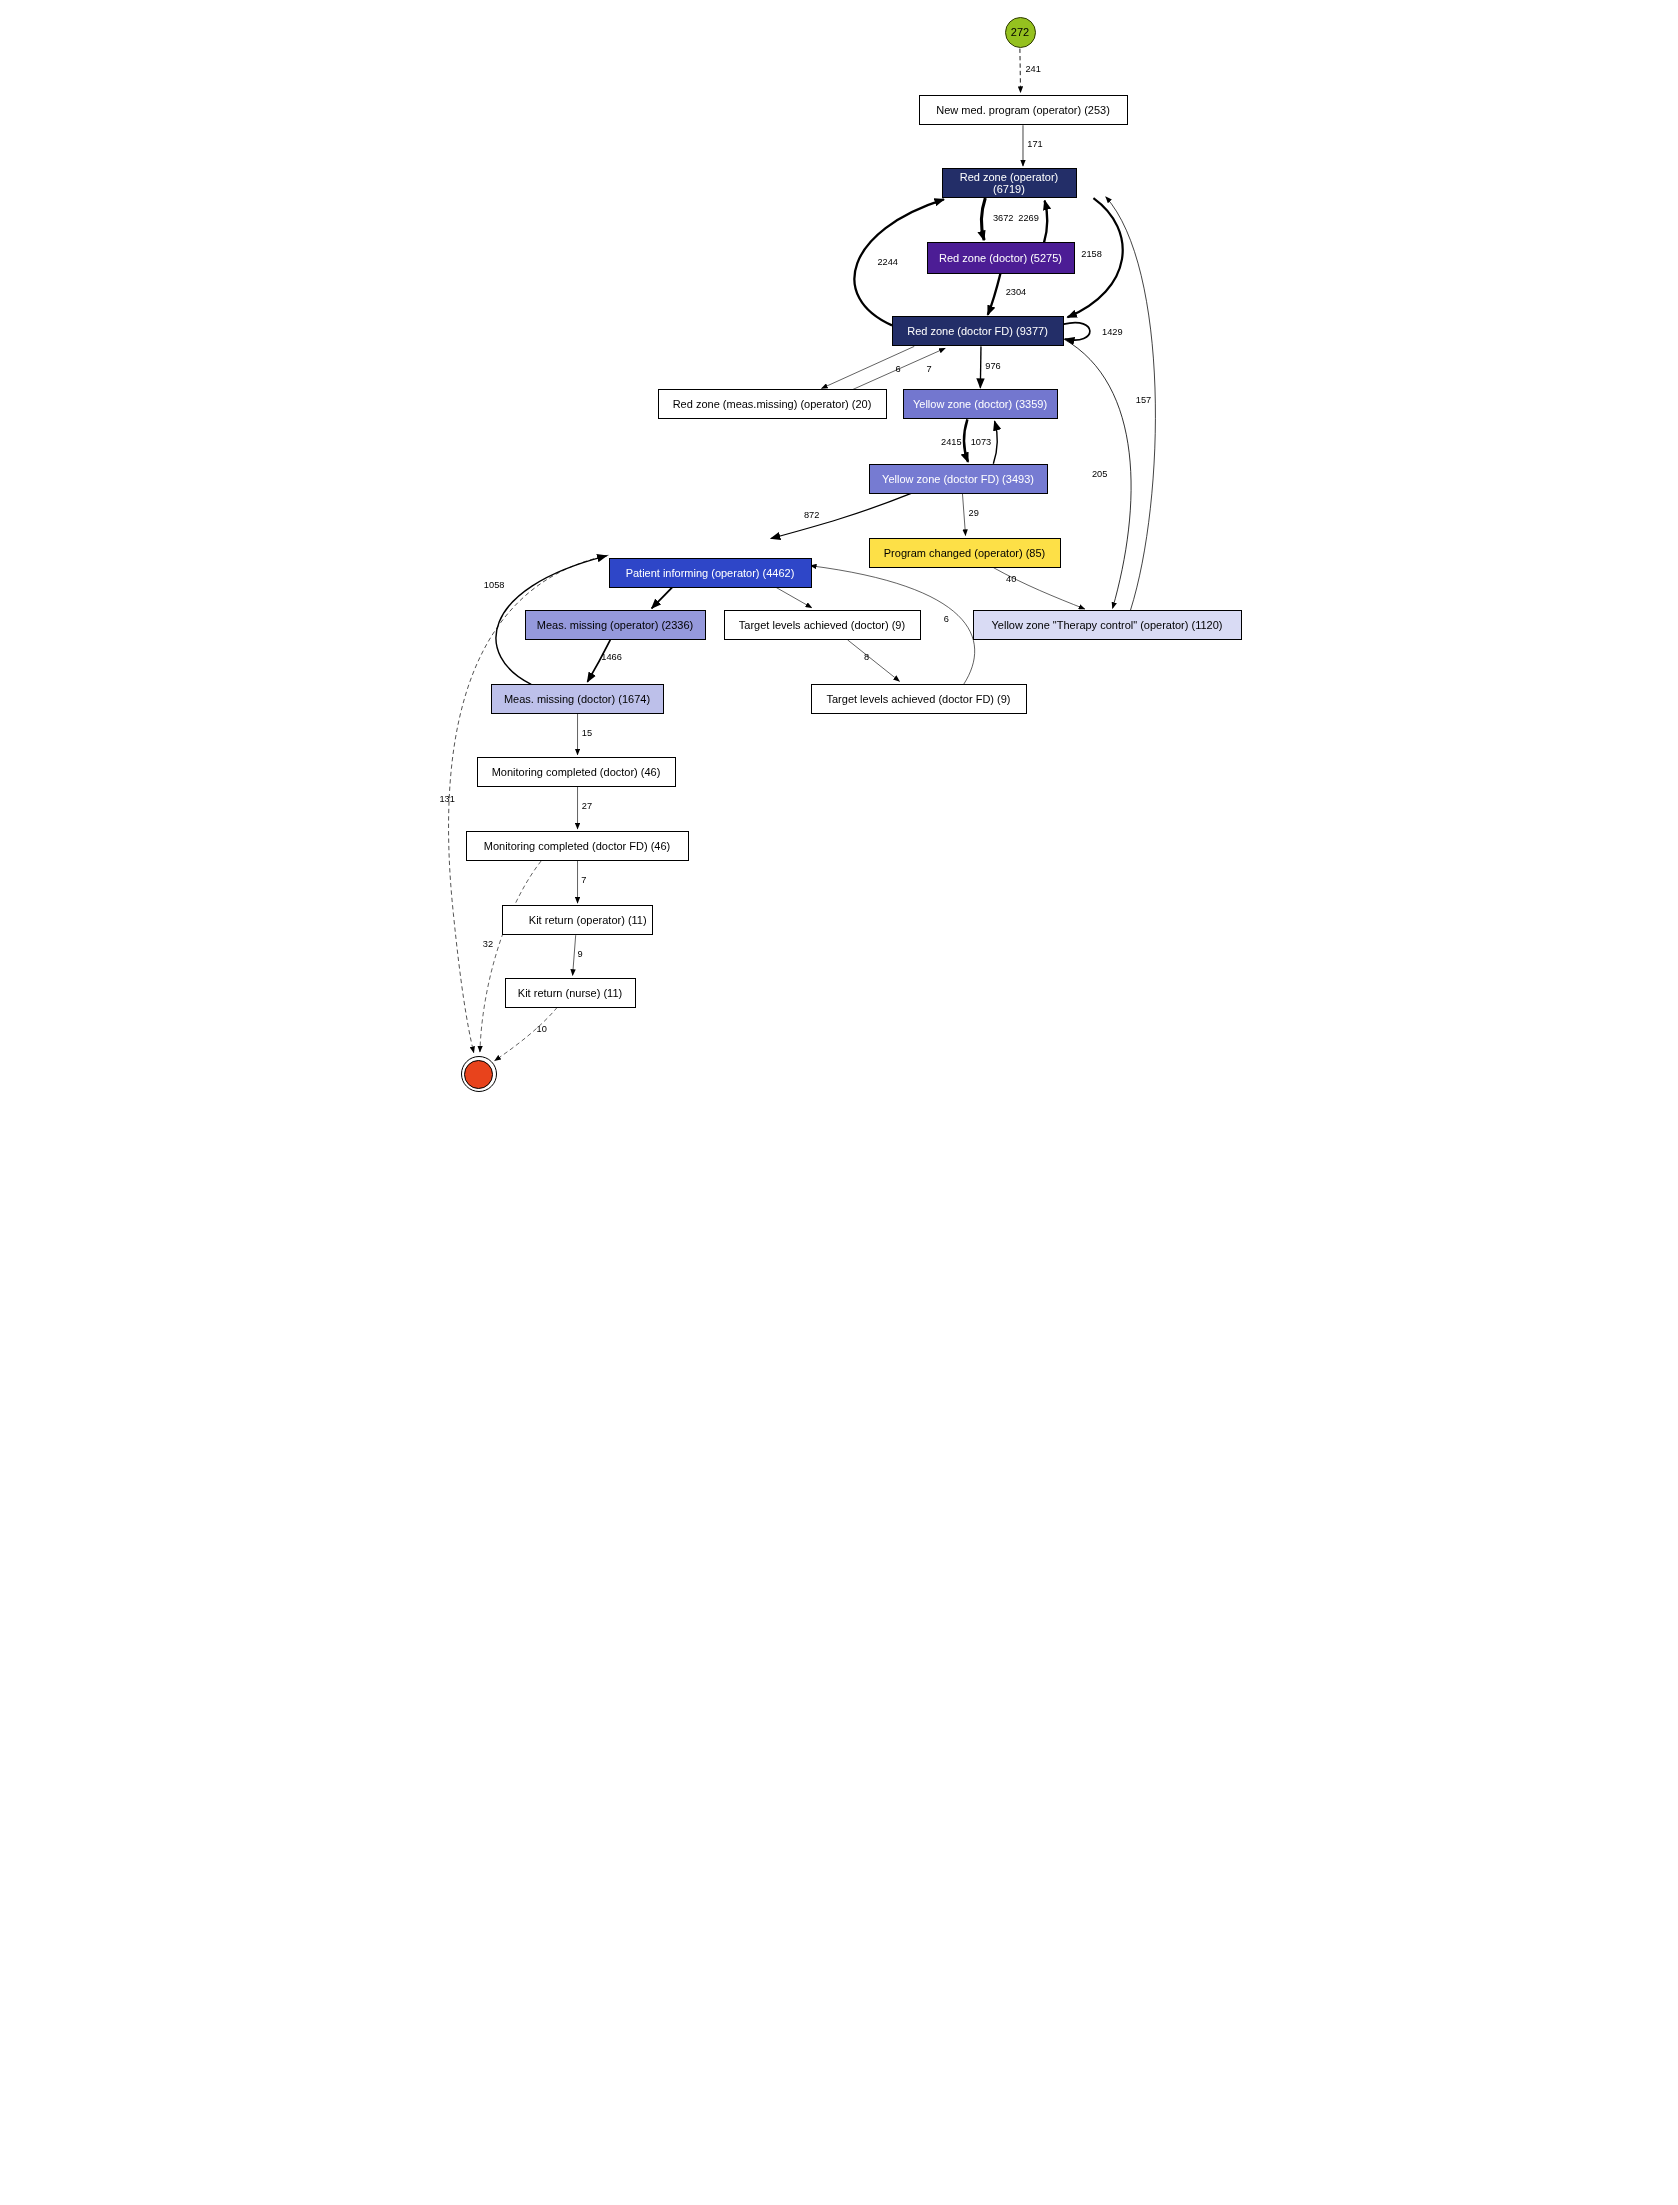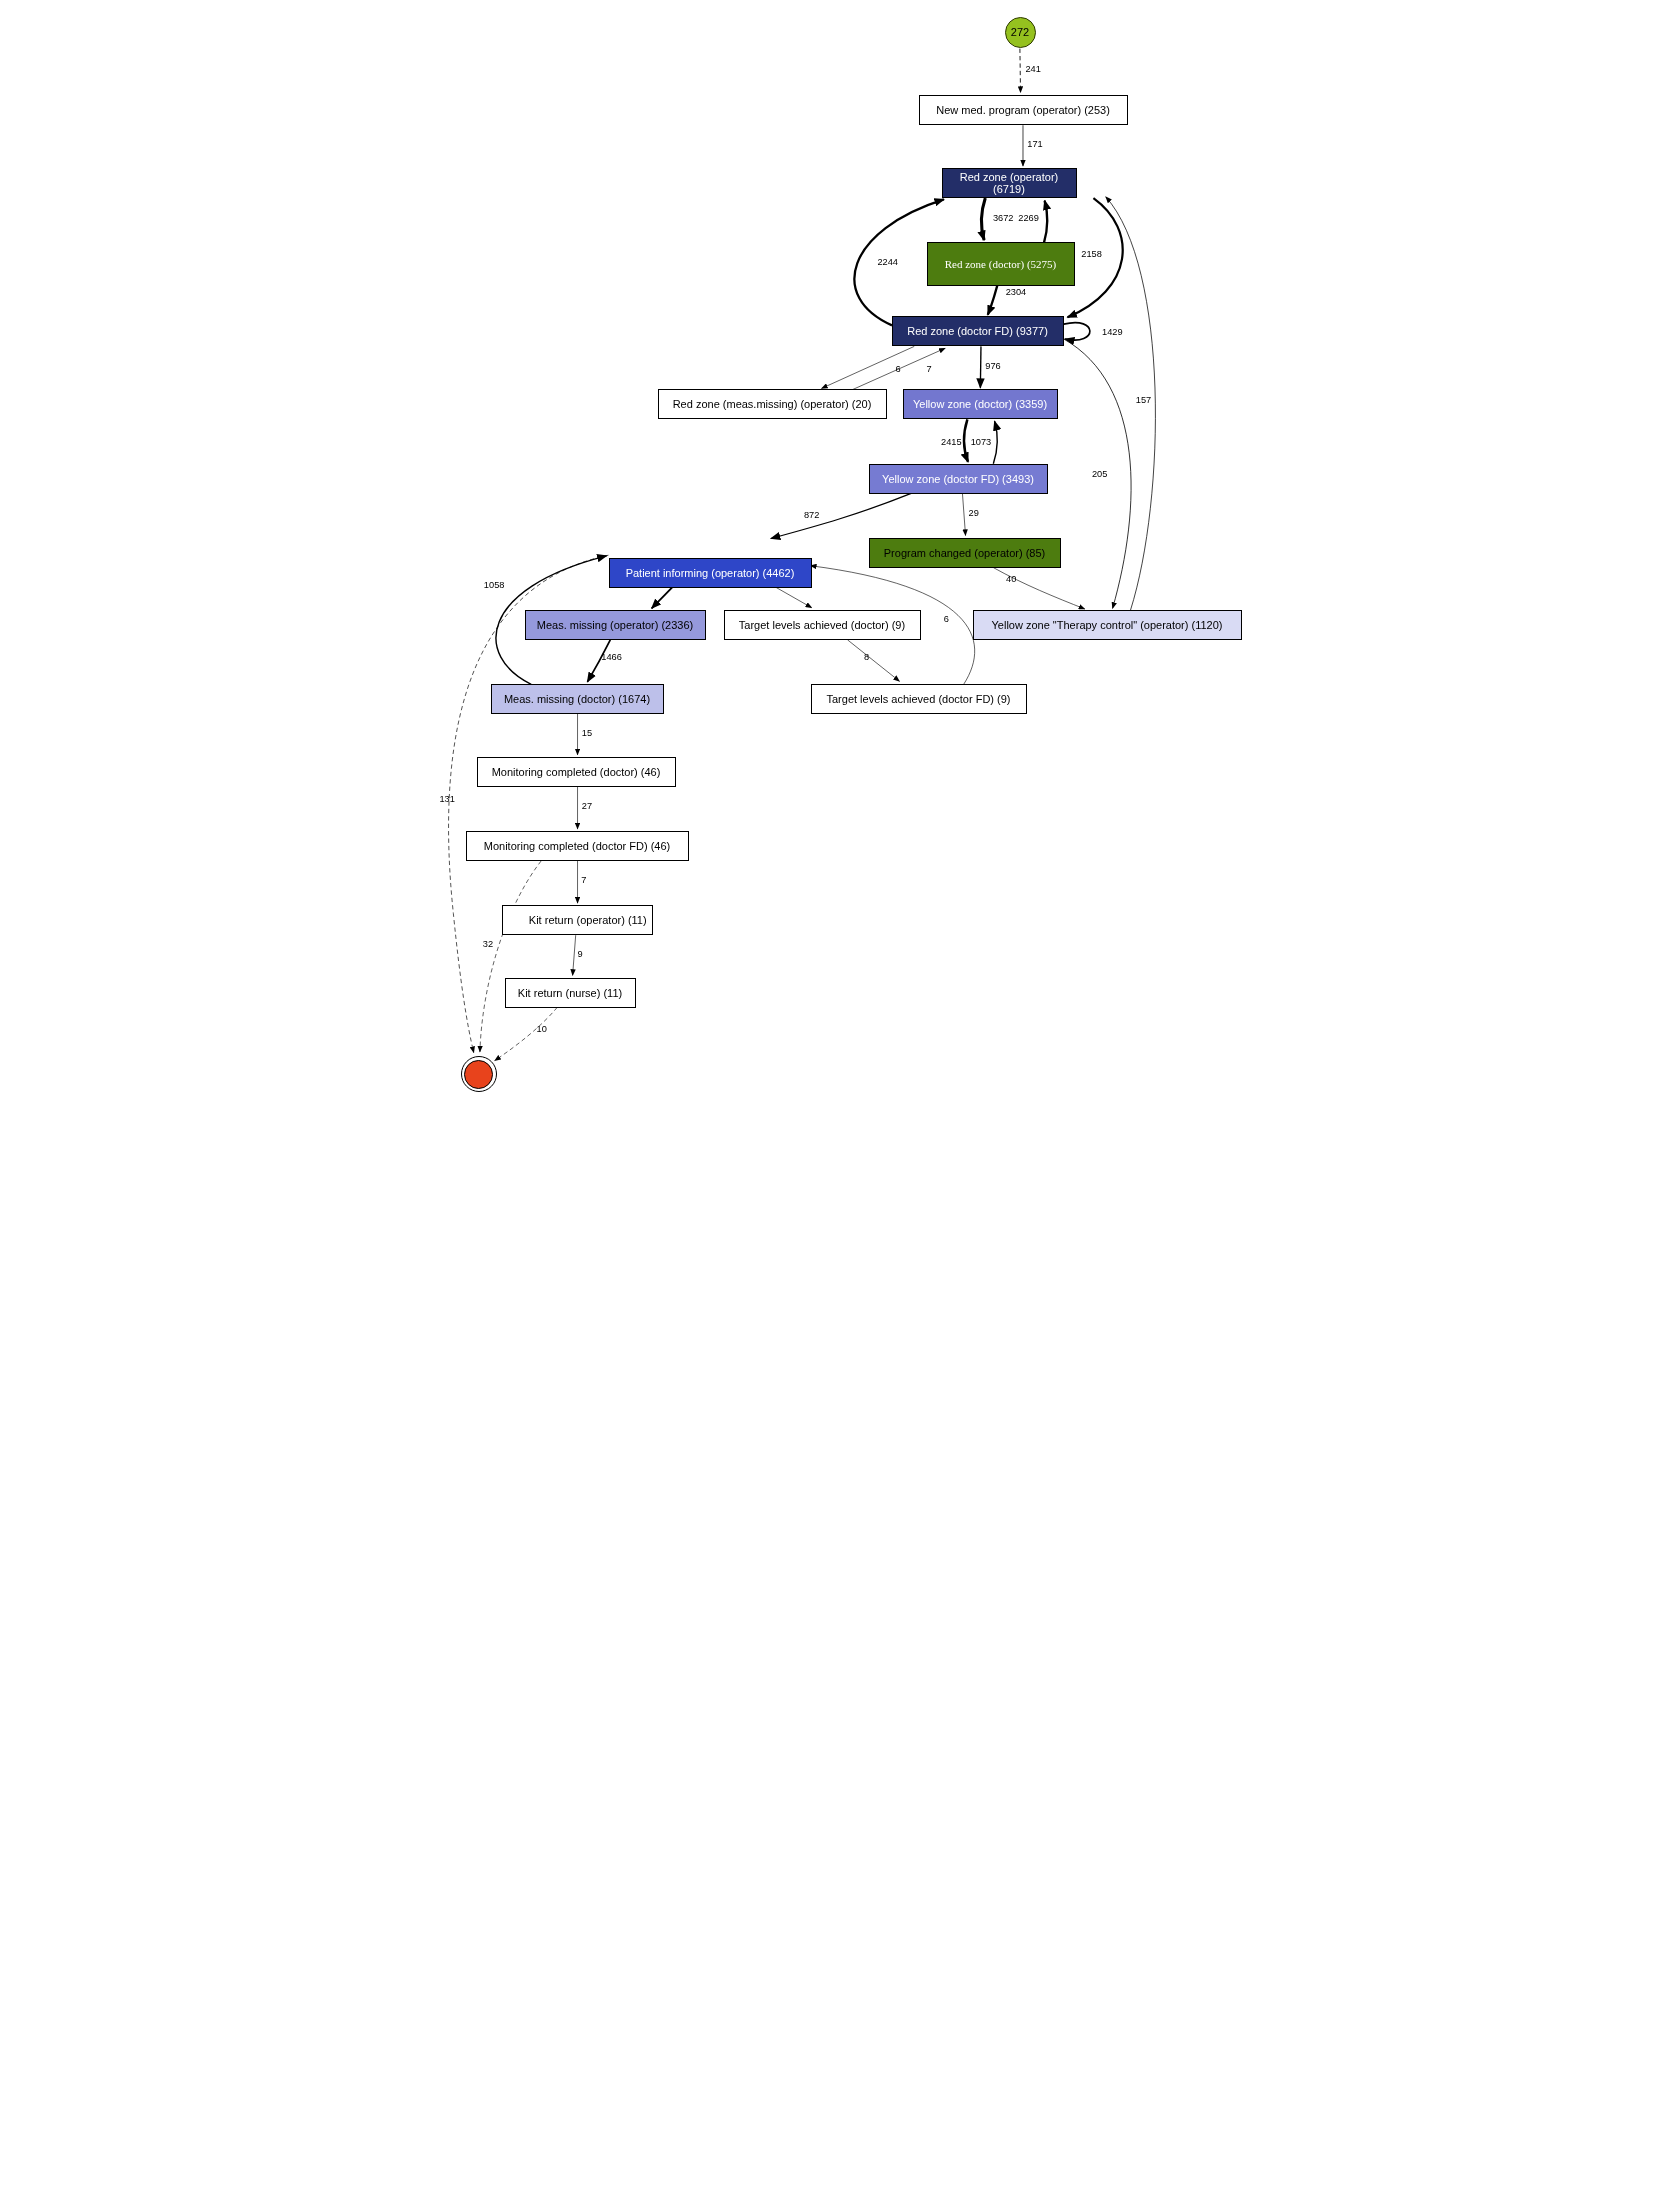--- a/index.html
+++ b/index.html
@@ -94,39 +94,39 @@
     </svg>
 <div class="node circle" style="left: 585px; top: 16.7px; width: 31px; height: 31px; background: rgb(149, 193, 31); border-color: rgb(47, 59, 0); color: rgb(0, 0, 0);">
       <span>272</span>
     </div>
     <div class="node box" style="left: 499px; top: 95px; width: 209px; height: 30px; background: rgb(255, 255, 255); color: rgb(0, 0, 0);">
       <span>New med. program (operator) (253)</span>
     </div>
     <div class="node box" style="left: 522px; top: 168px; width: 135px; height: 30px; background: rgb(35, 46, 104); color: rgb(255, 255, 255);">
       <span>Red zone (operator) (6719)</span>
     </div>
-    <div class="node box" style="left: 507px; top: 242px; width: 148px; height: 44px; background: #4d7c0f; color: rgb(255, 255, 255); font-family: Liberation Serif, serif;">
+    <div class="node box" style="left: 507px; top: 242px; width: 148px; height: 32px; background: #4c1d95; color: rgb(255, 255, 255);">
       <span>Red zone (doctor) (5275)</span>
     </div>
     <div class="node box" style="left: 472px; top: 316px; width: 172px; height: 30px; background: rgb(35, 46, 104); color: rgb(255, 255, 255);">
       <span>Red zone (doctor FD) (9377)</span>
     </div>
     <div class="node box" style="left: 238px; top: 389px; width: 229px; height: 30px; background: rgb(255, 255, 255); color: rgb(0, 0, 0);">
       <span>Red zone (meas.missing) (operator) (20)</span>
     </div>
     <div class="node box" style="left: 483px; top: 389px; width: 155px; height: 30px; background: rgb(115, 119, 207); color: rgb(255, 255, 255); text-align: right;">
       <span>Yellow zone (doctor) (3359)</span>
     </div>
     <div class="node box" style="left: 449px; top: 464px; width: 179px; height: 30px; background: rgb(118, 123, 210); color: rgb(255, 255, 255);">
       <span>Yellow zone (doctor FD) (3493)</span>
     </div>
     <div class="node box" style="left: 189px; top: 538px; width: 203px; height: 30px; background: rgb(46, 70, 200); color: rgb(255, 255, 255); margin-top: 20px;">
       <span>Patient informing (operator) (4462)</span>
     </div>
-    <div class="node box" style="left: 449px; top: 538px; width: 192px; height: 30px; background: #4d7c0f; color: rgb(0, 0, 0);">
+    <div class="node box" style="left: 449px; top: 538px; width: 192px; height: 30px; background: #fde047; color: rgb(0, 0, 0);">
       <span>Program changed (operator) (85)</span>
     </div>
     <div class="node box" style="left: 105px; top: 610px; width: 181px; height: 30px; background: rgb(149, 153, 220); color: rgb(0, 0, 0);">
       <span>Meas. missing (operator) (2336)</span>
     </div>
     <div class="node box" style="left: 304px; top: 610px; width: 197px; height: 30px; background: rgb(255, 255, 255); color: rgb(0, 0, 0);">
       <span>Target levels achieved (doctor) (9)</span>
     </div>
     <div class="node box" style="left: 553px; top: 610px; width: 269px; height: 30px; background: rgb(217, 219, 244); color: rgb(0, 0, 0);">
       <span>Yellow zone "Therapy control" (operator) (1120)</span>

